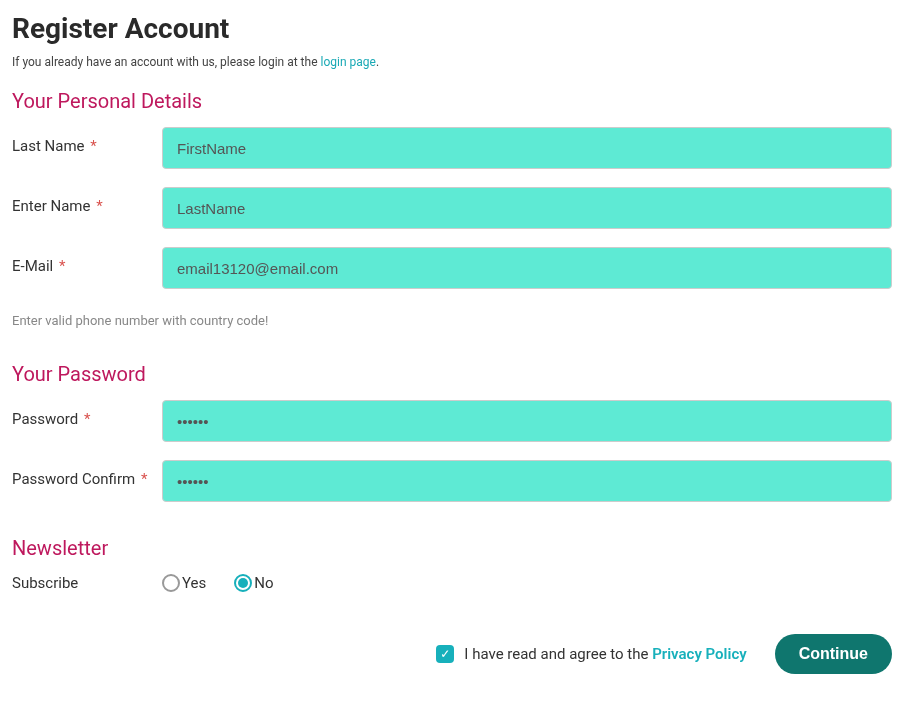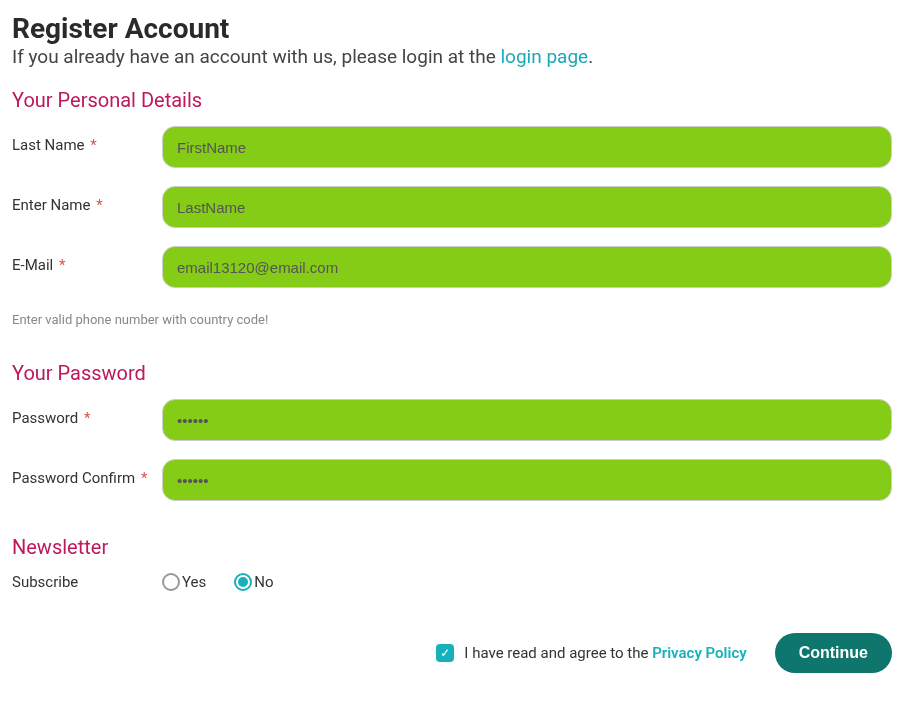--- a/index.html
+++ b/index.html
@@ -7,23 +7,24 @@
       font-family: -apple-system, BlinkMacSystemFont, "Segoe UI", Roboto, Arial, sans-serif;
       background: #fff;
       color: #333;
       padding: 12px 12px 20px 12px;
       width: 904px;
     }
     h1 {
       font-size: 28px;
       font-weight: 700;
       color: #2a2a2a;
+      margin-bottom: 10px;
     }
     .intro {
-      font-size: 19px;
+      font-size: 12px;
       color: #444;
       margin-bottom: 20px;
     }
     .intro a {
       color: #1aa9b5;
       text-decoration: none;
     }
     .section-legend {
       font-size: 20px;
       color: #be185d;
@@ -50,22 +51,22 @@
     .form-field {
       flex: 1;
     }
     .text-input {
       width: 100%;
       height: 42px;
       padding: 8px 14px;
       font-size: 15px;
       color: #555;
       border: 1px solid #ccc;
-      border-radius: 13px;
-      background: #84cc16;
+      border-radius: 4px;
+      background: #5eead4;
     }
     .help-text {
       font-size: 13px;
       color: #888;
       margin-top: 6px;
     }
     .radio-row {
       display: flex;
       align-items: center;
       gap: 28px;

